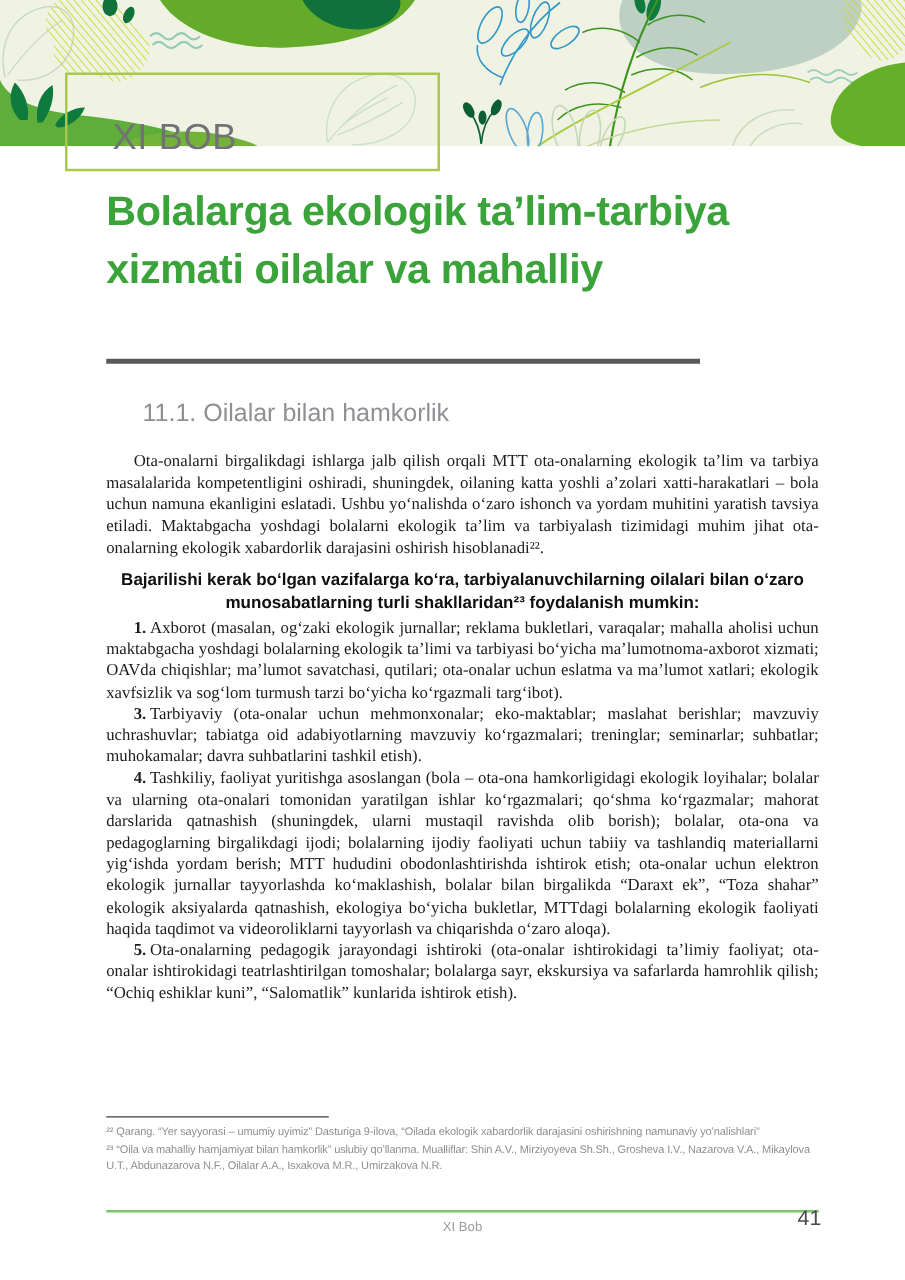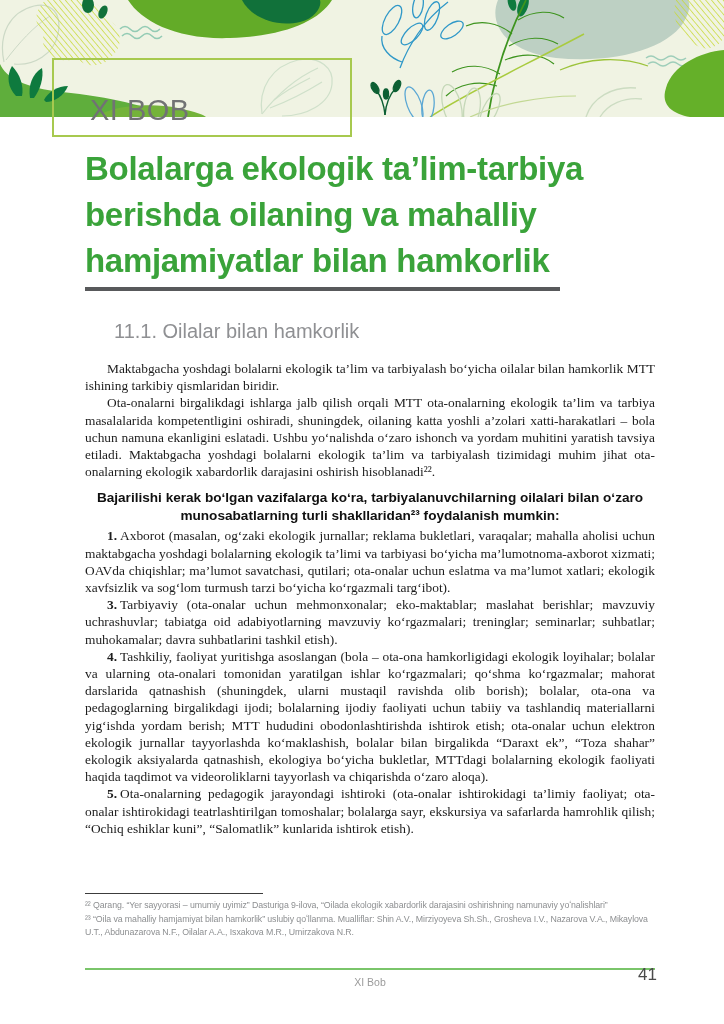--- a/index.html
+++ b/index.html
@@ -155,29 +155,27 @@
       </g>
     </svg>
   </div>
 
   <div class="chapter-box">
     <span class="chapter-label">XI BOB</span>
   </div>
 
   <h1 class="title">
     <span>Bolalarga ekologik ta’lim-tarbiya</span>
-    <span>berishda oilaning va mahalliy</span>
-    <span>hamjamiyatlar bilan hamkorlik</span>
+    <span>xizmati oilalar va mahalliy</span>
   </h1>
   <div class="title-rule"></div>
 
   <h2 class="section-heading">11.1. Oilalar bilan hamkorlik</h2>
 
   <div class="body-text">
-    <p>Maktabgacha yoshdagi bolalarni ekologik ta’lim va tarbiyalash boʻyicha oilalar bilan hamkorlik MTT ishining tarkibiy qismlaridan biridir.</p>
     <p>Ota-onalarni birgalikdagi ishlarga jalb qilish orqali MTT ota-onalarning ekologik ta’lim va tarbiya masalalarida kompetentligini oshiradi, shuningdek, oilaning katta yoshli a’zolari xatti-harakatlari – bola uchun namuna ekanligini eslatadi. Ushbu yoʻnalishda oʻzaro ishonch va yordam muhitini yaratish tavsiya etiladi. Maktabgacha yoshdagi bolalarni ekologik ta’lim va tarbiyalash tizimidagi muhim jihat ota-onalarning ekologik xabardorlik darajasini oshirish hisoblanadi²².</p>
     <p class="bold-intro">Bajarilishi kerak boʻlgan vazifalarga koʻra, tarbiyalanuvchilarning oilalari bilan oʻzaro munosabatlarning turli shakllaridan²³ foydalanish mumkin:</p>
     <p class="list-item"><span class="num">1.</span><span>Axborot (masalan, ogʻzaki ekologik jurnallar; reklama bukletlari, varaqalar; mahalla aholisi uchun maktabgacha yoshdagi bolalarning ekologik ta’limi va tarbiyasi boʻyicha ma’lumotnoma-axborot xizmati; OAVda chiqishlar; ma’lumot savatchasi, qutilari; ota-onalar uchun eslatma va ma’lumot xatlari; ekologik xavfsizlik va sogʻlom turmush tarzi boʻyicha koʻrgazmali targʻibot).</span></p>
     <p class="list-item"><span class="num">3.</span><span>Tarbiyaviy (ota-onalar uchun mehmonxonalar; eko-maktablar; maslahat berishlar; mavzuviy uchrashuvlar; tabiatga oid adabiyotlarning mavzuviy koʻrgazmalari; treninglar; seminarlar; suhbatlar; muhokamalar; davra suhbatlarini tashkil etish).</span></p>
     <p class="list-item"><span class="num">4.</span><span>Tashkiliy, faoliyat yuritishga asoslangan (bola – ota-ona hamkorligidagi ekologik loyihalar; bolalar va ularning ota-onalari tomonidan yaratilgan ishlar koʻrgazmalari; qoʻshma koʻrgazmalar; mahorat darslarida qatnashish (shuningdek, ularni mustaqil ravishda olib borish); bolalar, ota-ona va pedagoglarning birgalikdagi ijodi; bolalarning ijodiy faoliyati uchun tabiiy va tashlandiq materiallarni yigʻishda yordam berish; MTT hududini obodonlashtirishda ishtirok etish; ota-onalar uchun elektron ekologik jurnallar tayyorlashda koʻmaklashish, bolalar bilan birgalikda “Daraxt ek”, “Toza shahar” ekologik aksiyalarda qatnashish, ekologiya boʻyicha bukletlar, MTTdagi bolalarning ekologik faoliyati haqida taqdimot va videoroliklarni tayyorlash va chiqarishda oʻzaro aloqa).</span></p>
     <p class="list-item"><span class="num">5.</span><span>Ota-onalarning pedagogik jarayondagi ishtiroki (ota-onalar ishtirokidagi ta’limiy faoliyat; ota-onalar ishtirokidagi teatrlashtirilgan tomoshalar; bolalarga sayr, ekskursiya va safarlarda hamrohlik qilish; “Ochiq eshiklar kuni”, “Salomatlik” kunlarida ishtirok etish).</span></p>
   </div>
 
   <div class="footnotes">
     <div class="fn-rule"></div>

